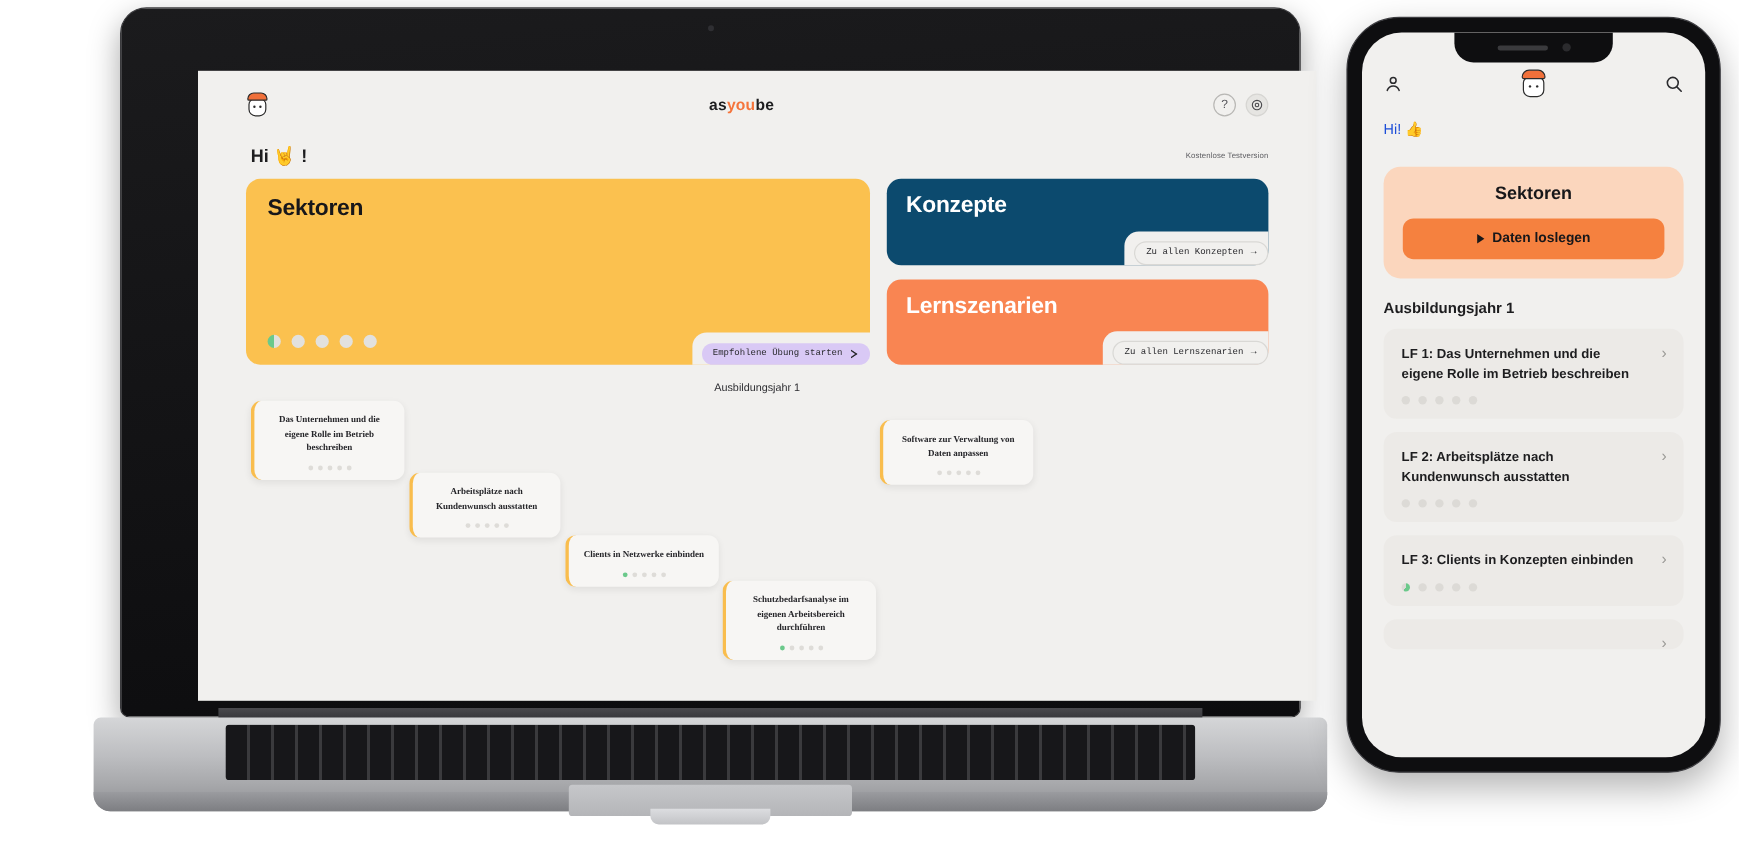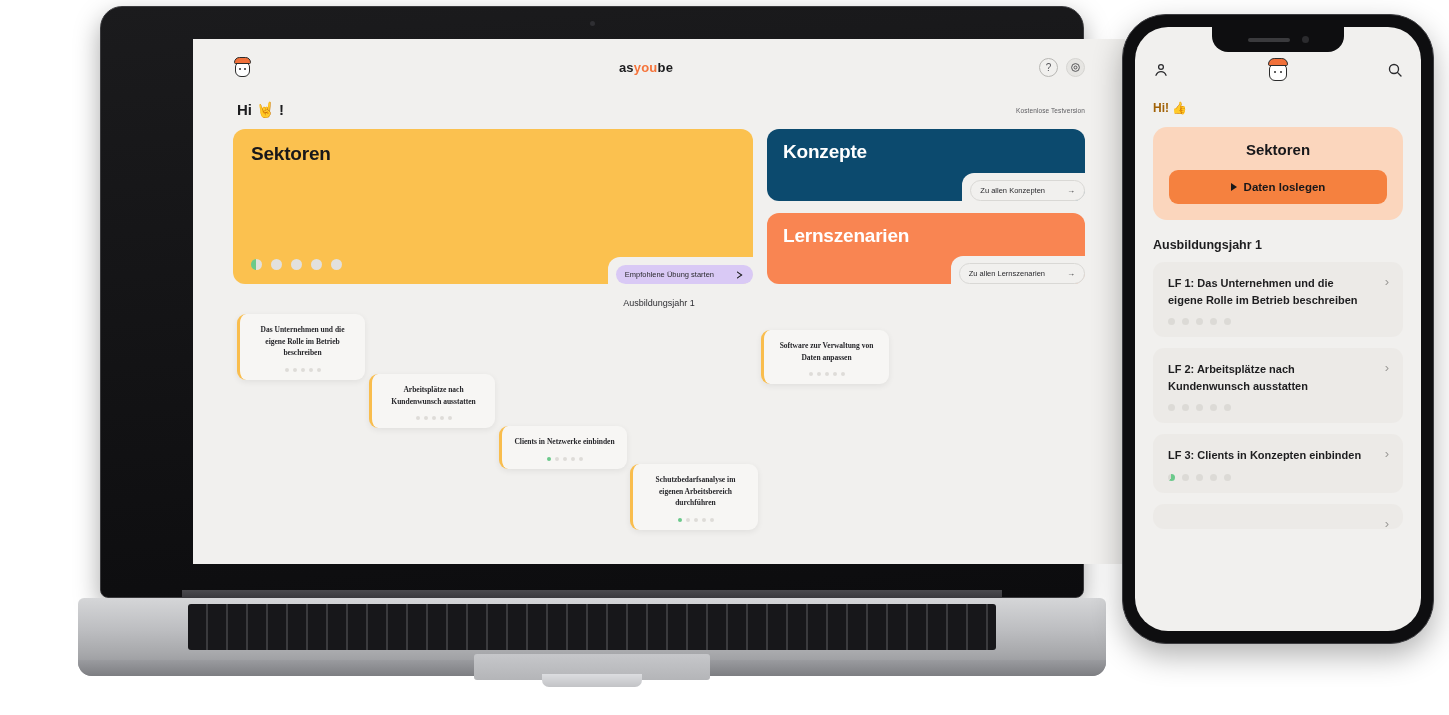--- a/index.html
+++ b/index.html
@@ -18,22 +18,22 @@
     background: linear-gradient(175deg,#1b1b1d 0%, #121214 60%, #0c0c0e 100%);
     border-radius: 22px 22px 8px 8px;
     border: 1px solid #3a3a3d;
     box-shadow: 0 10px 26px rgba(0,0,0,.35);
   }
   .laptop-cam {
     position: absolute; left: 50%; top: 14px; width: 5px; height: 5px; margin-left: -2px;
     background: #2f2f33; border-radius: 50%;
   }
   .laptop-screen {
-    position: absolute; left: 64px; top: 32px; width: 932px; height: 525px;
-    background: #f1f0ee; overflow: hidden; margin-left: 28px;
+    position: absolute; left: 64px; top: 52px; width: 932px; height: 525px;
+    background: #f1f0ee; overflow: hidden;
   }
   .laptop-hinge {
     position: absolute; left: 104px; top: 584px; width: 820px; height: 14px;
     background: linear-gradient(180deg,#4a4a4e,#2c2c30); border-radius: 0 0 4px 4px;
   }
   .laptop-base {
     position: absolute; left: 0; top: 592px; width: 1028px; height: 78px;
     background: linear-gradient(180deg,#d5d6d8 0%, #bcbdc0 42%, #a8a9ac 70%, #8e8f93 100%);
     border-radius: 6px 6px 14px 14px;
   }
@@ -103,23 +103,23 @@
   .card-title-lg.light { color: #ffffff; }
   .dots-row { position: absolute; left: 18px; bottom: 14px; display: flex; gap: 9px; }
   .dot { width: 11px; height: 11px; border-radius: 50%; background: #e2e1de; }
   .dot.half { background: linear-gradient(90deg, #6bc98b 50%, #e2e1de 50%); }
 
   .notch-btn {
     position: absolute; right: 0; bottom: 0;
     background: #f1f0ee; border-radius: 12px 0 12px 0; padding: 6px 0 0 8px;
   }
   .pill {
-    display: inline-flex; align-items: flex-end; gap: 22px;
+    display: inline-flex; align-items: flex-end; gap: 6px;
     font-size: 7.5px; color: #2a2a2e; white-space: nowrap;
-    padding: 5px 9px; border-radius: 20px; background: #d9c9f5;
+    padding: 5px 9px; border-radius: 20px; background: #d9c9f5; font-family: Liberation Mono, monospace;
   }
   .pill.ghost { background: #f1f0ee; border: 1px solid #d9d8d5; }
   .play-outline {
     width: 8px; height: 8px; position: relative;
   }
   .play-outline:before{
     content:""; position:absolute; left:1px; top:0;
     border-left:6px solid #2a2a2e; border-top:4px solid transparent; border-bottom:4px solid transparent;
     clip-path: polygon(0 0, 100% 50%, 0 100%, 0 80%, 60% 50%, 0 20%);
   }
@@ -158,21 +158,21 @@
   .phone-notch {
     position: absolute; left: 50%; top: 0; transform: translateX(-50%);
     width: 132px; height: 25px; background: #0e0e10; border-radius: 0 0 16px 16px;
     display: flex; align-items: center; justify-content: center; gap: 12px; z-index: 5;
   }
   .notch-speaker { width: 42px; height: 4px; background: #3a3a3d; border-radius: 3px; }
   .notch-cam { width: 7px; height: 7px; background: #2b2b2e; border-radius: 50%; }
 
   .ph-top { display: flex; align-items: center; justify-content: space-between; padding: 30px 18px 0; }
   .ph-body { padding: 10px 18px 0; }
-  .ph-greet { font-size: 12px; font-weight: 700; color: #a16207; margin: 8px 0 12px; }
+  .ph-greet { font-size: 12px; font-weight: 400; color: #1d4ed8; margin: 8px 0 24px; }
   .ph-sektoren {
     background: #fbd6bd; border-radius: 14px; padding: 14px 16px 16px; text-align: center;
   }
   .ph-sektoren-title { font-size: 15px; font-weight: 700; color: #17171a; margin-bottom: 12px; }
   .ph-cta {
     background: #f5813f; border-radius: 9px; padding: 11px 0;
     font-size: 11.5px; font-weight: 600; color: #17171a;
     display: flex; align-items: center; justify-content: center; gap: 7px;
   }
   .tri-solid { width: 0; height: 0; border-left: 6px solid #17171a; border-top: 4px solid transparent; border-bottom: 4px solid transparent; }

